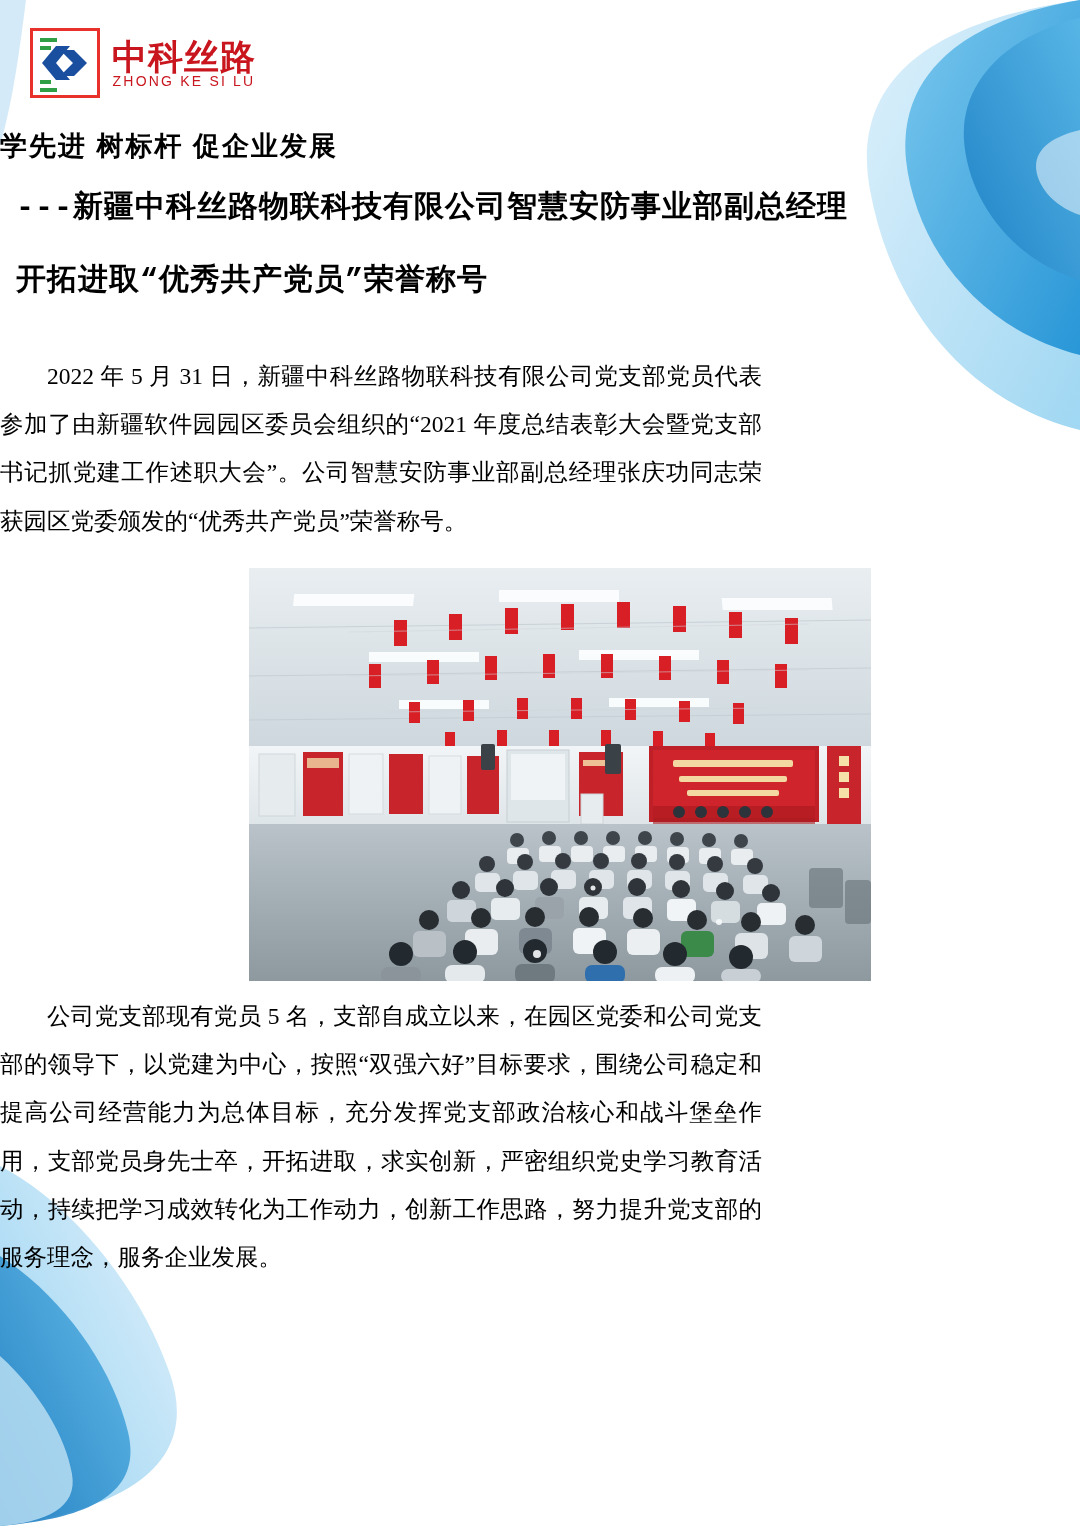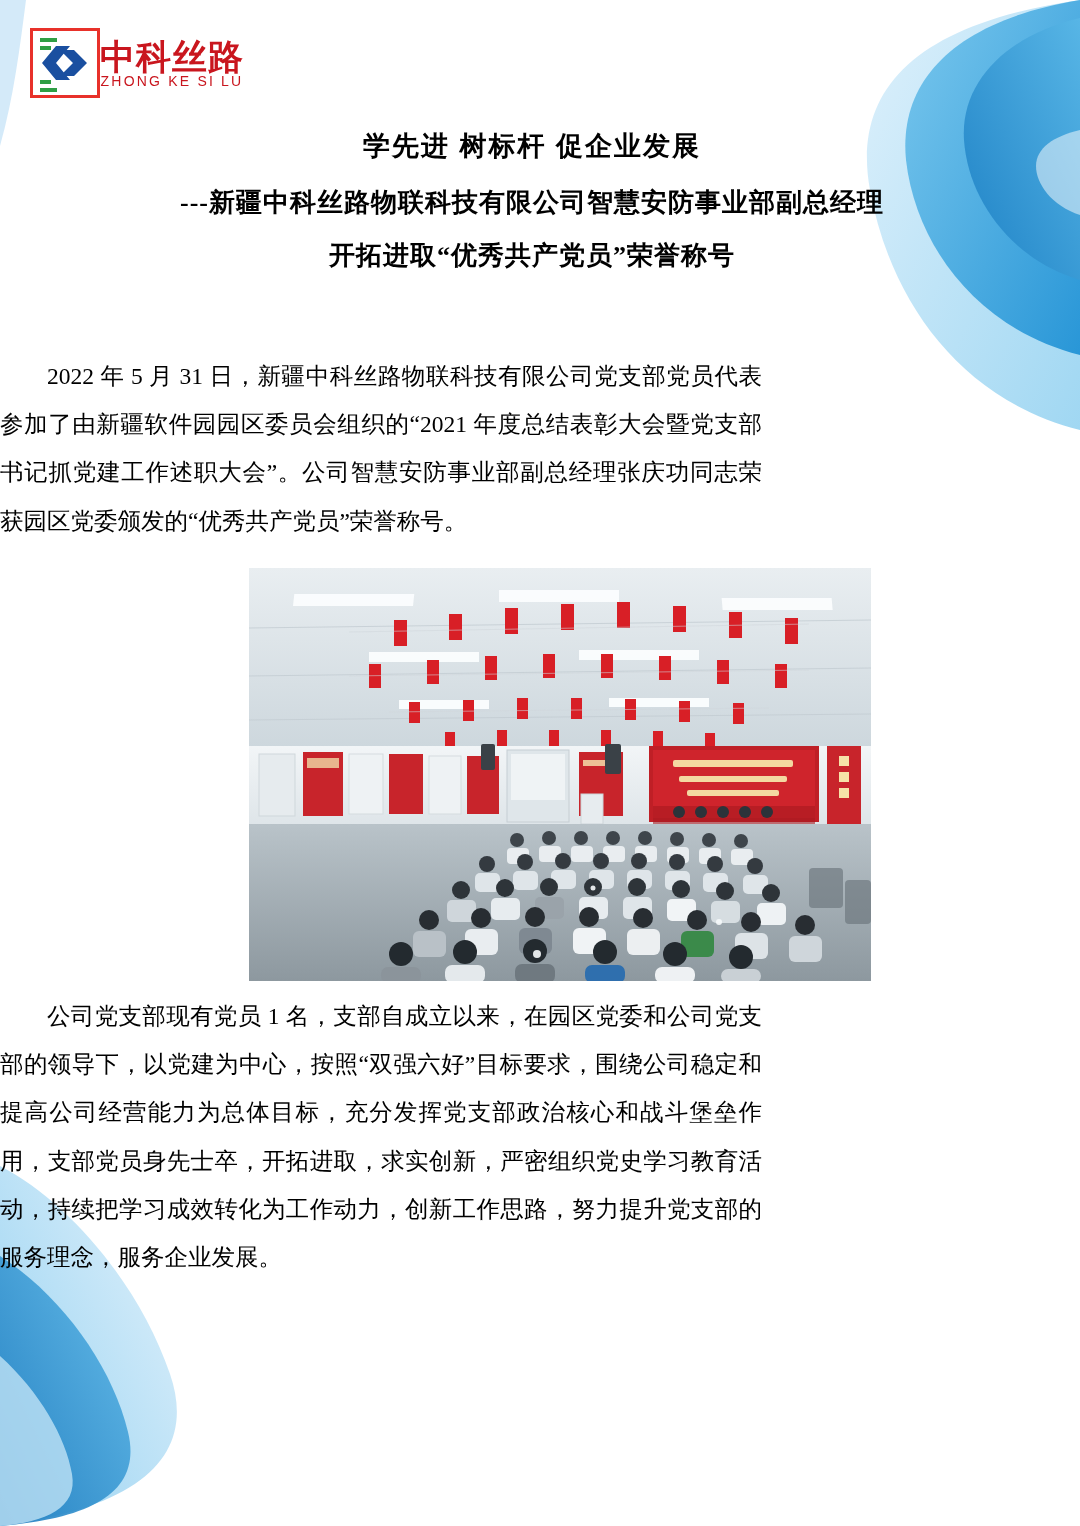--- a/index.html
+++ b/index.html
@@ -25,20 +25,21 @@
   .deco-bl { bottom: 0; left: 0; width: 420px; height: 420px; }
   .deco-tl { top: 0; left: 0; width: 120px; height: 150px; }
 
   
   .logo-wrap {
     position: absolute;
     top: 28px;
     left: 30px;
     display: flex;
     align-items: center;
+    gap: 12px;
   }
   .logo-mark {
     width: 70px;
     height: 70px;
     position: relative;
   }
   .logo-text-block {
     display: flex;
     flex-direction: column;
     justify-content: center;
@@ -58,39 +59,37 @@
     letter-spacing: 2.2px;
     text-align: center;
   }
 
   
   .title-block {
     position: absolute;
     top: 128px;
     left: 0;
     width: 984px;
-    text-align: center;
-    padding-left: 40px;
   }
   .doc-title {
     font-family: "Liberation Sans", sans-serif;
     font-weight: bold;
     font-size: 27px;
     color: #000000;
     letter-spacing: 2px;
     margin: 0 0 14px 0;
   }
   .doc-subtitle {
-    font-family: Liberation Serif, serif;
+    font-family: Liberation Mono, monospace;
     font-weight: bold;
-    font-size: 26px;
+    font-size: 30px;
     color: #000000;
     letter-spacing: 1px;
     line-height: 1.9;
-    margin: 4px;
+    margin: 16px;
   }
   .para {
     font-family: Liberation Serif, serif;
     font-size: 23.5px;
     color: #000000;
     line-height: 2.05;
     text-align: justify;
     text-justify: inter-ideograph;
     text-indent: 2em;
     margin: 0;
@@ -420,15 +419,15 @@
 
       <g fill="#6b757c" opacity="0.65">
         <rect x="560" y="300" width="34" height="40" rx="4"></rect>
         <rect x="596" y="312" width="26" height="44" rx="4"></rect>
       </g>
 
       <rect x="0" y="0" width="622" height="413" fill="none" stroke="#ffffff" stroke-width="0"></rect>
     </svg>
   </div>
 
-  <p class="para" id="para-2">公司党支部现有党员 1 名，支部自成立以来，在园区党委和公司党支部的领导下，以党建为中心，按照“双强六好”目标要求，围绕公司稳定和提高公司经营能力为总体目标，充分发挥党支部政治核心和战斗堡垒作用，支部党员身先士卒，开拓进取，求实创新，严密组织党史学习教育活动，持续把学习成效转化为工作动力，创新工作思路，努力提升党支部的服务理念，服务企业发展。</p>
+  <p class="para" id="para-2">公司党支部现有党员 5 名，支部自成立以来，在园区党委和公司党支部的领导下，以党建为中心，按照“双强六好”目标要求，围绕公司稳定和提高公司经营能力为总体目标，充分发挥党支部政治核心和战斗堡垒作用，支部党员身先士卒，开拓进取，求实创新，严密组织党史学习教育活动，持续把学习成效转化为工作动力，创新工作思路，努力提升党支部的服务理念，服务企业发展。</p>
 
 </div>
 
 </body></html>

